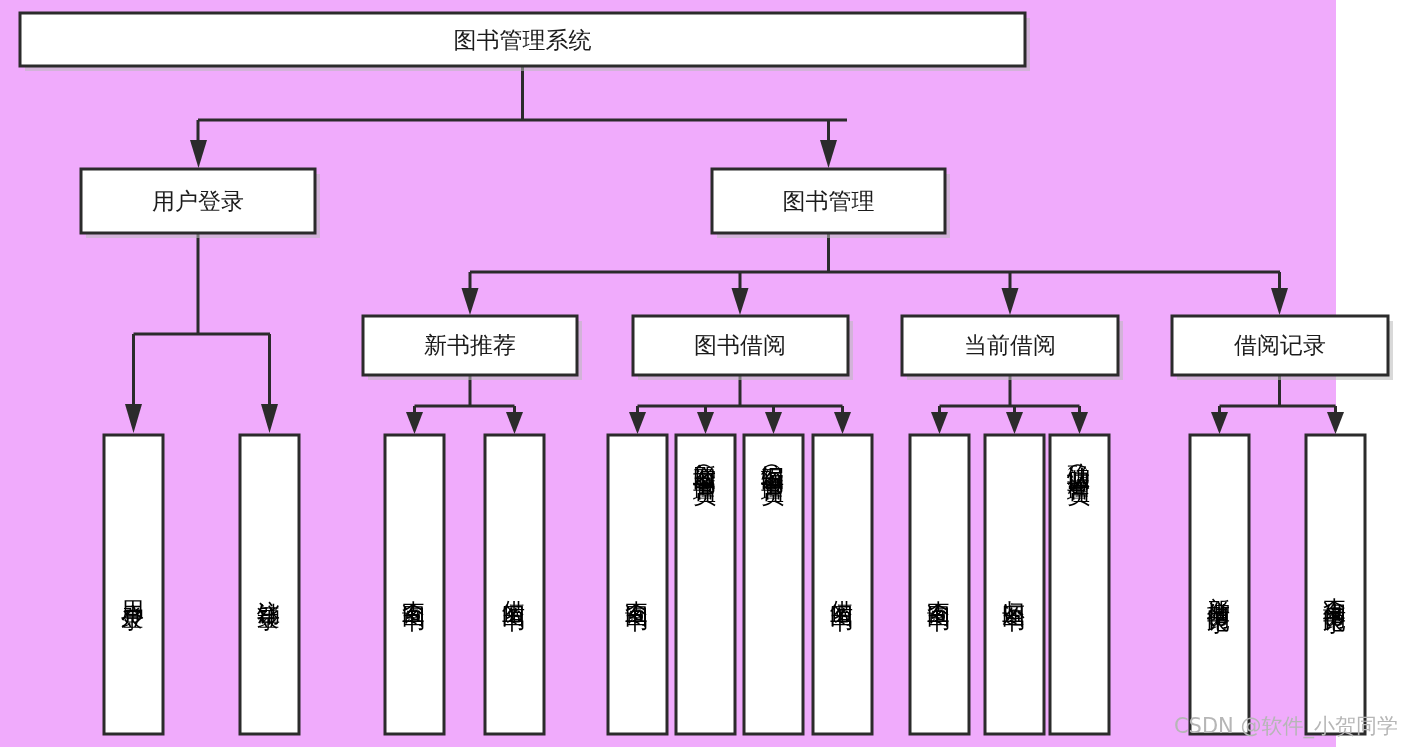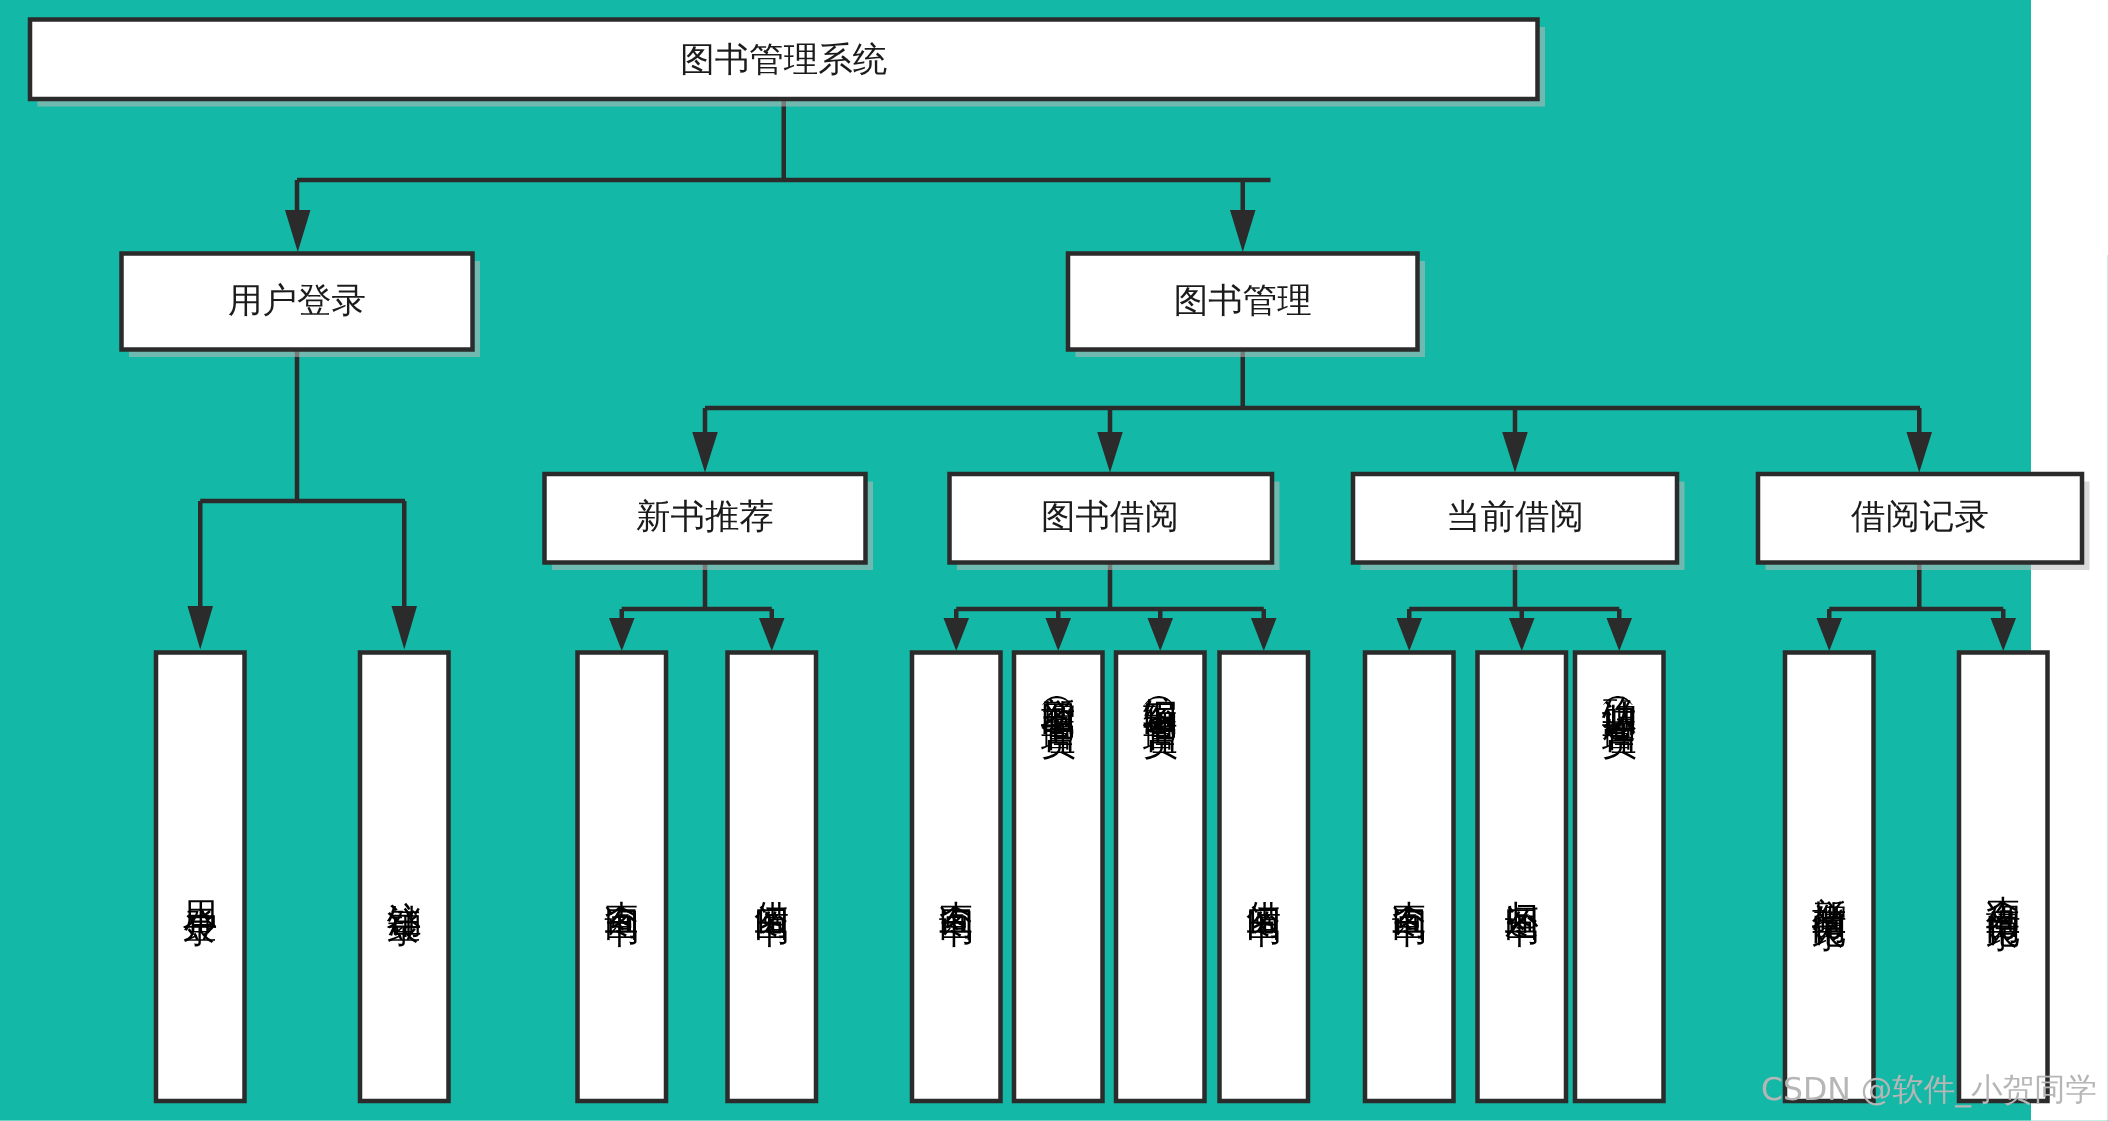--- a/index.html
+++ b/index.html
@@ -11,22 +11,21 @@
   body {
     width: 1405px;
     height: 747px;
     overflow: hidden;
     font-family: "DejaVu Sans", "Liberation Sans", sans-serif;
   }
   #diagram-root {
     position: relative;
     width: 1336px;
     height: 747px;
-    background: #14b8a6;
-    padding-left: 18px;
+    background: #f0abfc;
   }
   svg#flowchart {
     position: absolute;
     top: 0;
     left: 0;
     width: 1405px;
     height: 747px;
     display: block;
   }
   .node-box {

